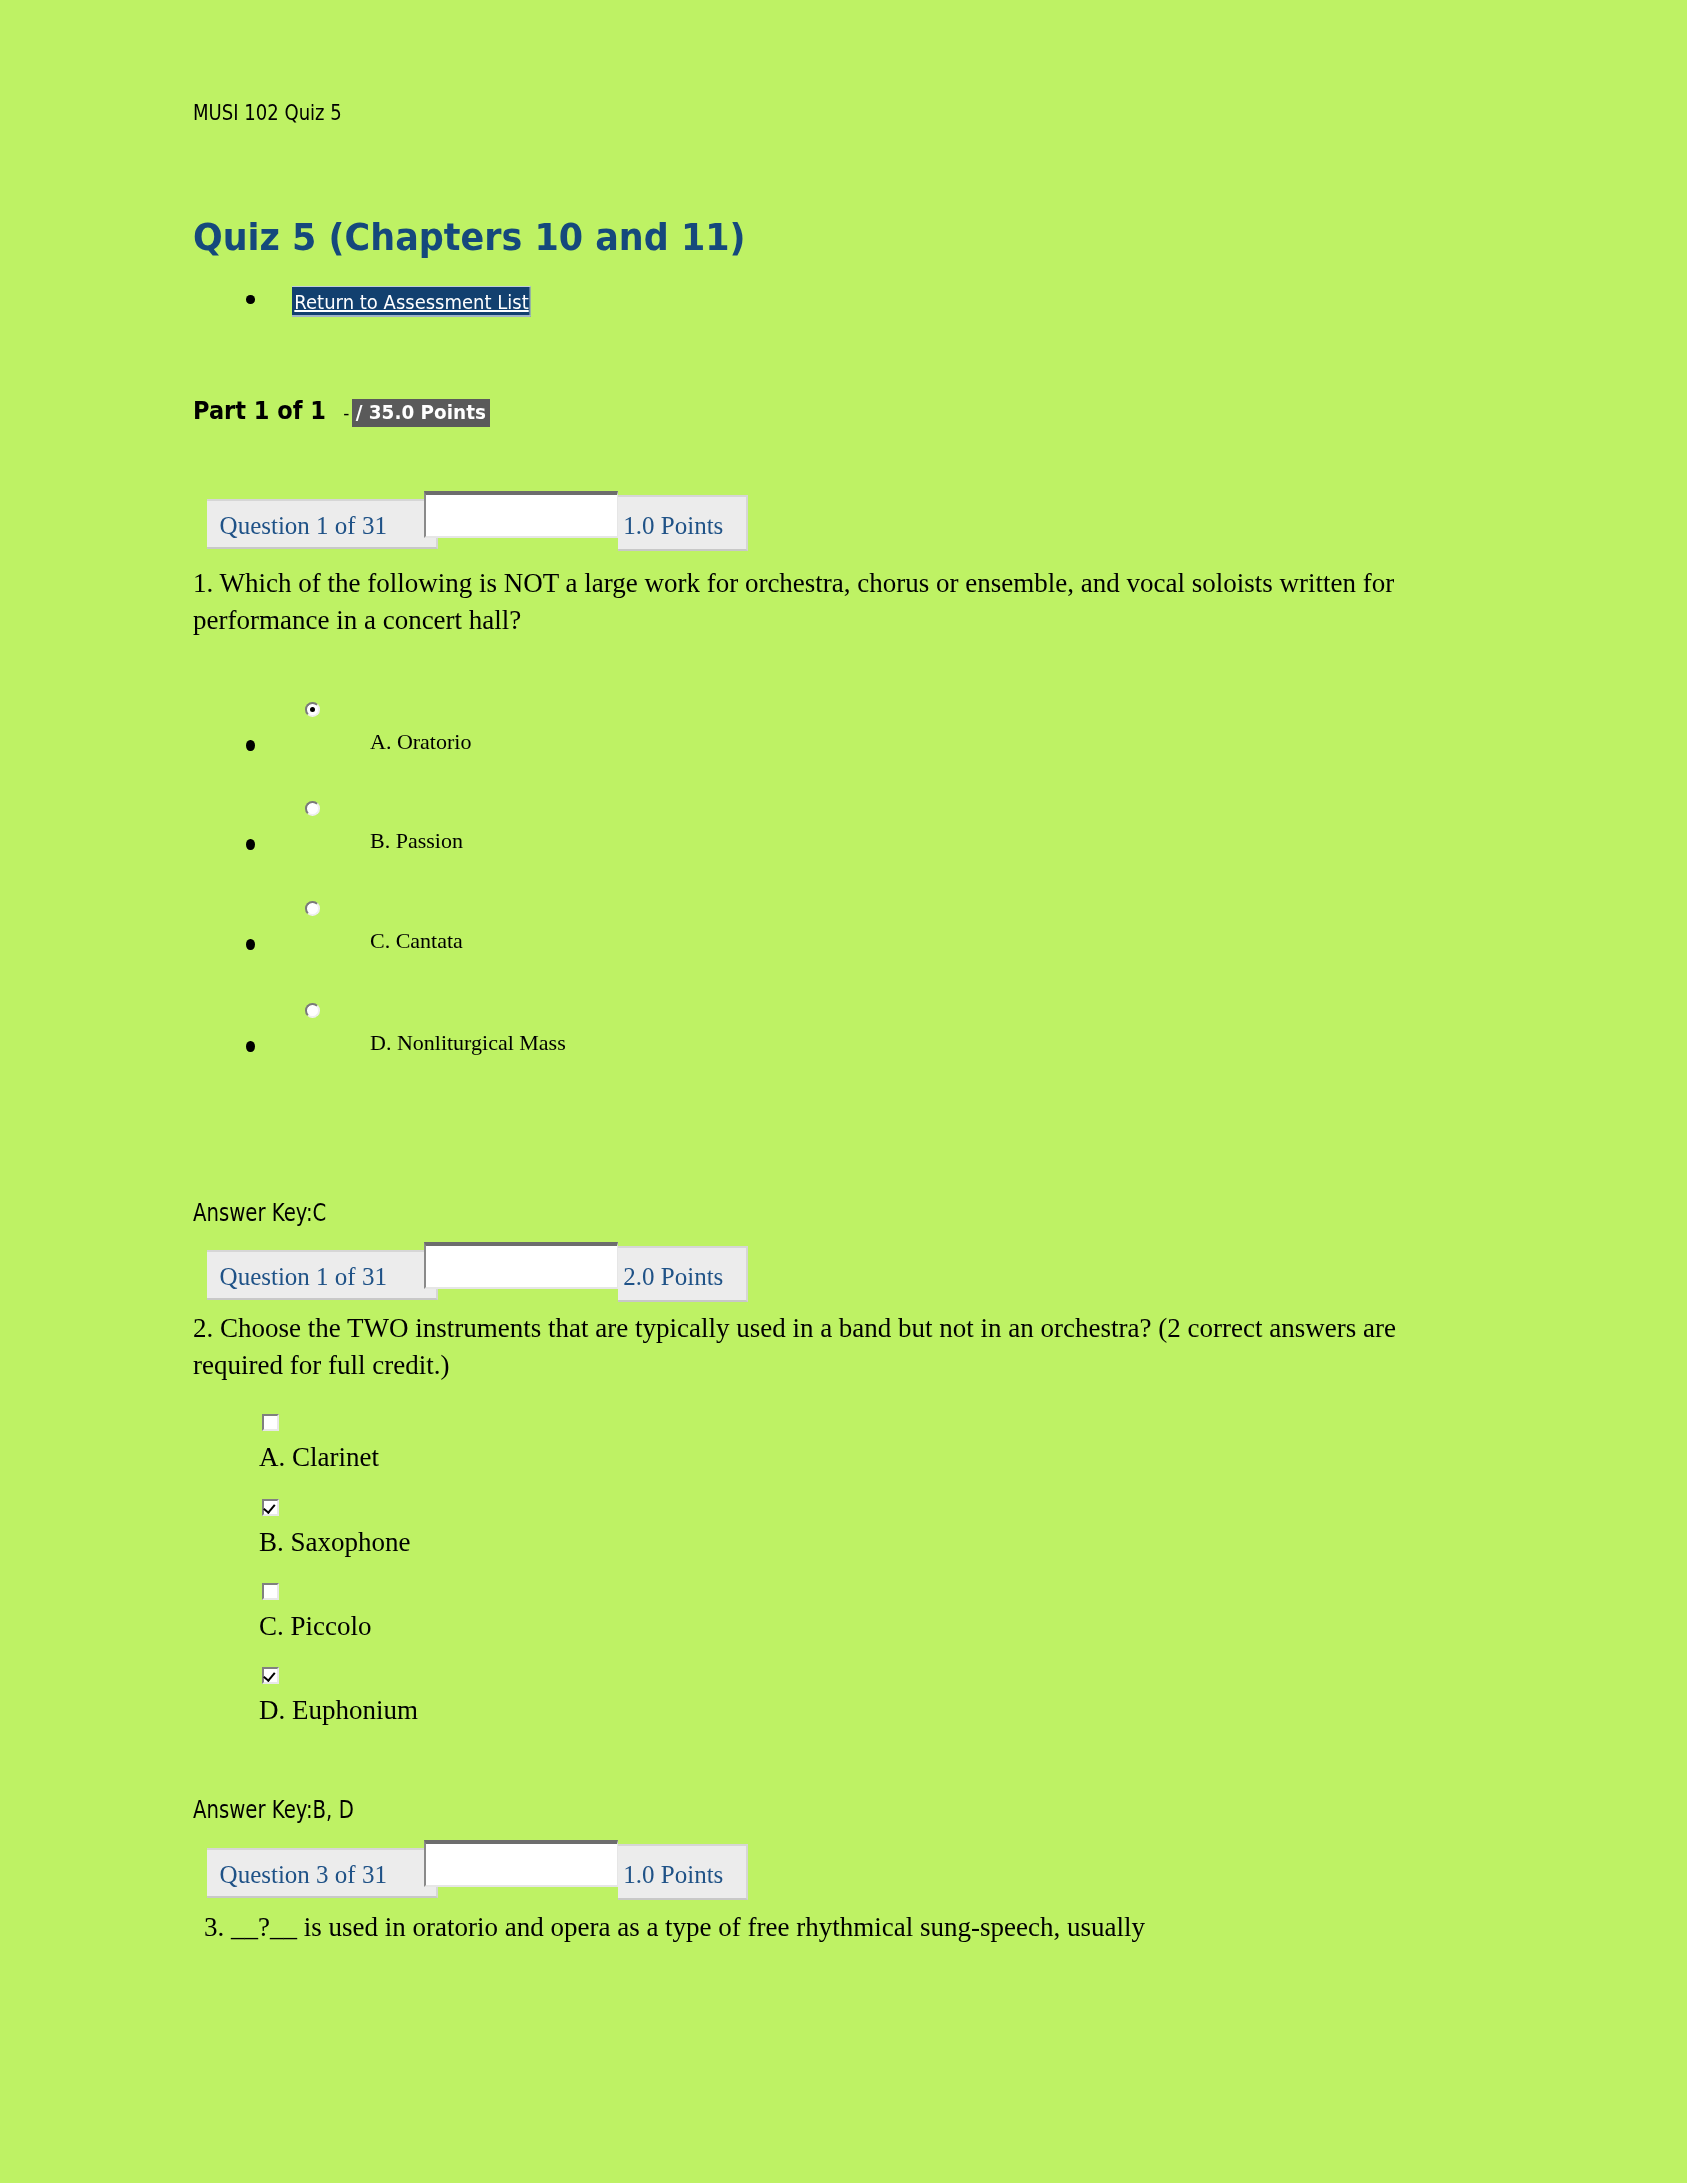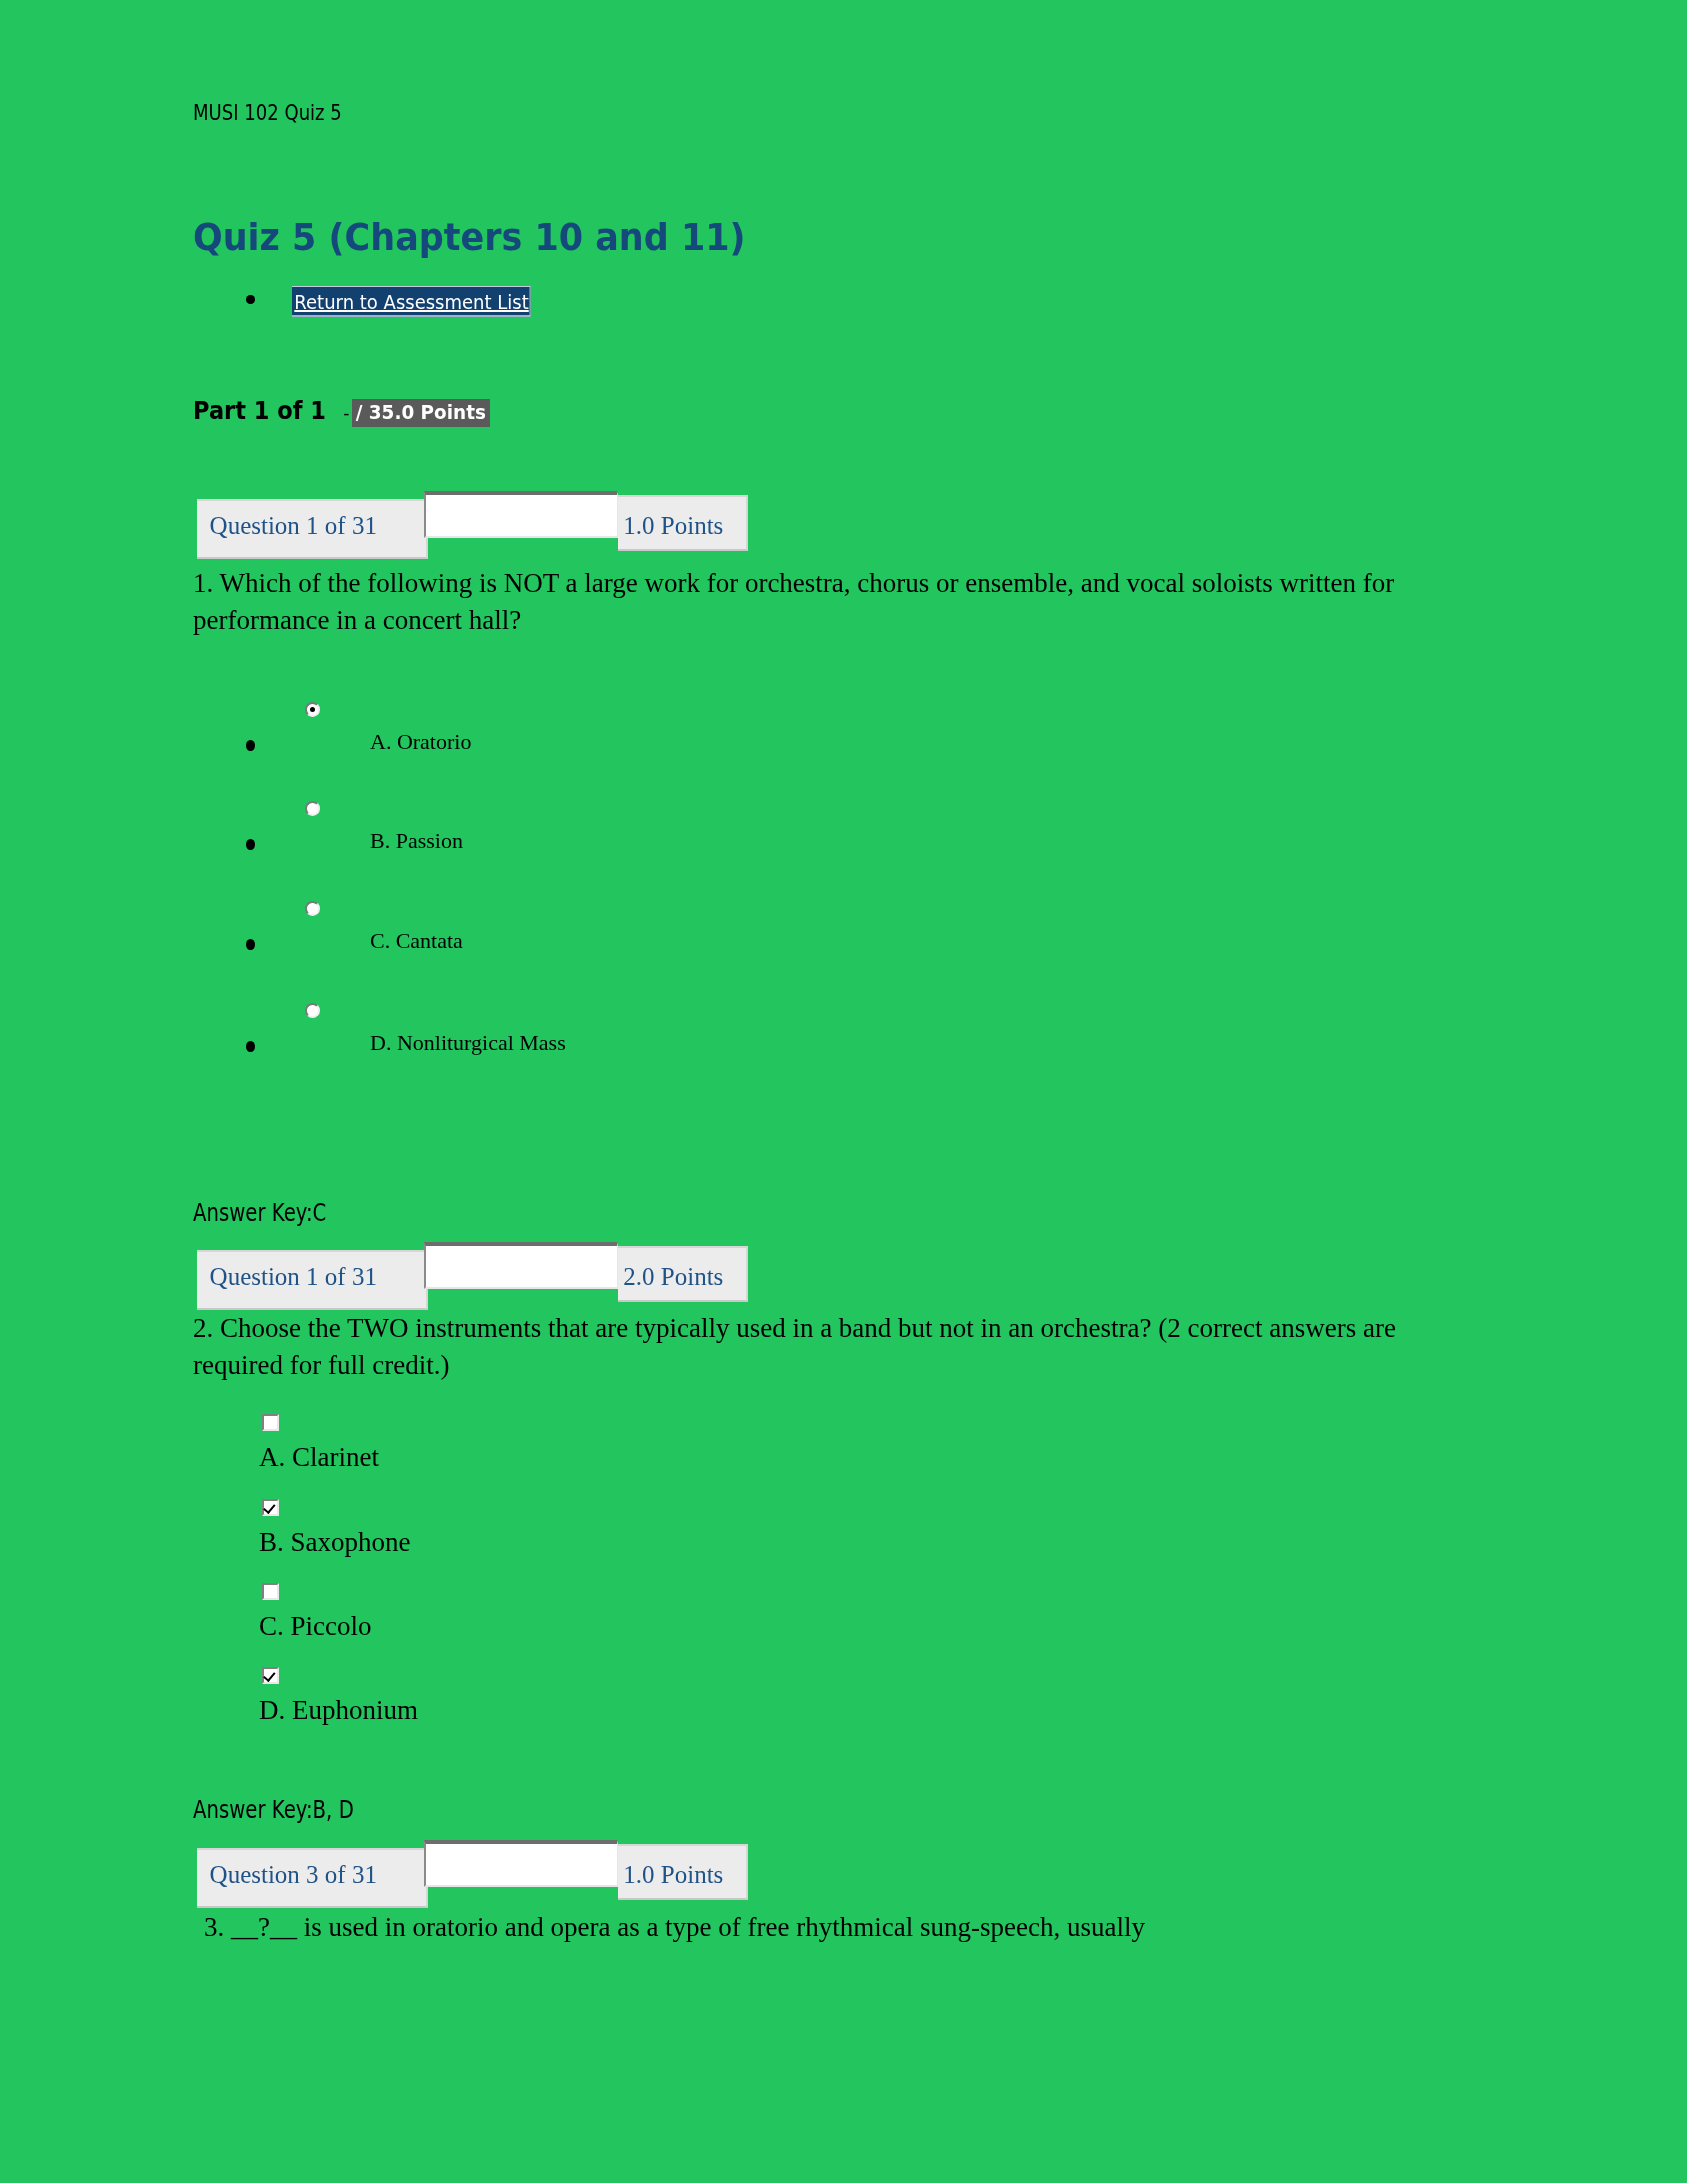--- a/index.html
+++ b/index.html
@@ -14,21 +14,21 @@
     color: #000000;
     position: relative;
     overflow: hidden;
   }
 
   .page {
     position: absolute;
     left: 0; top: 0;
     width: 1687px;
     height: 2183px;
-    background: #22c55e;
+    background: #bef264;
   }
 
   
   .doc-header {
     position: absolute;
     left: 193px;
     top: 101px;
     font-family: "DejaVu Sans", sans-serif;
     font-size: 20.5px;
     font-weight: 400;
@@ -129,24 +129,24 @@
     transform-origin: left bottom;
   }
 
   
   .qhead {
     position: absolute;
     height: 58px;
   }
   .qhead .cell-label {
     position: absolute;
-    left: 4px;
+    left: 14px;
     top: 8px;
     width: 231px;
-    height: 60px;
+    height: 50px;
     background: #ececec;
     border-top: 2px solid #d6d6d6;
     border-right: 2px solid #d6d6d6;
     border-bottom: 2.6px solid #c8c8c8;
     box-sizing: border-box;
   }
   .qhead .cell-label span {
     position: absolute;
     left: 12.6px;
     top: 10.6px;

